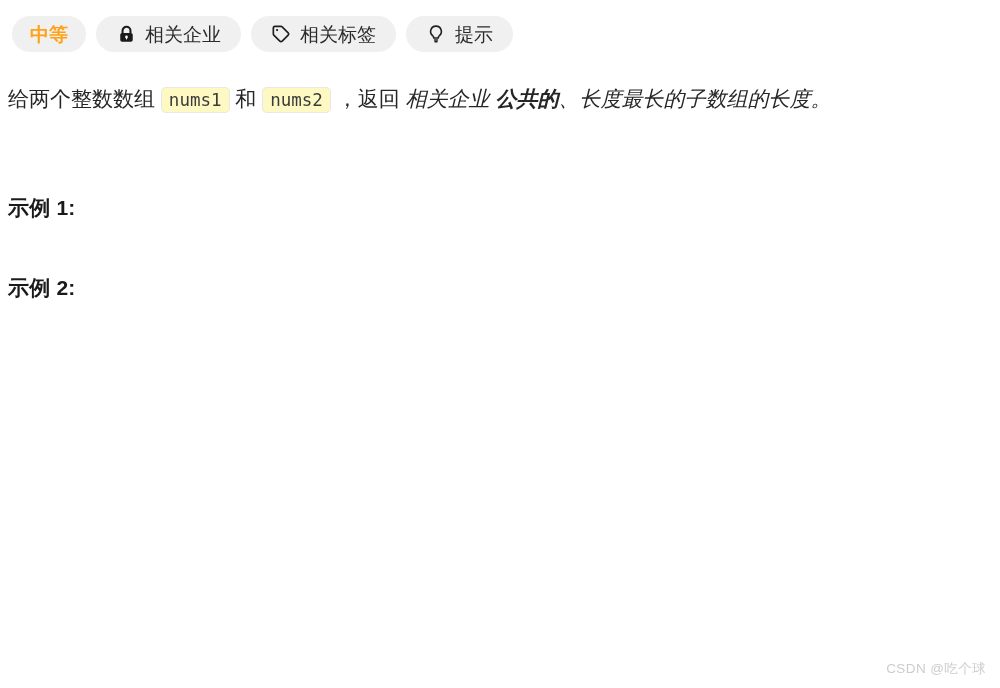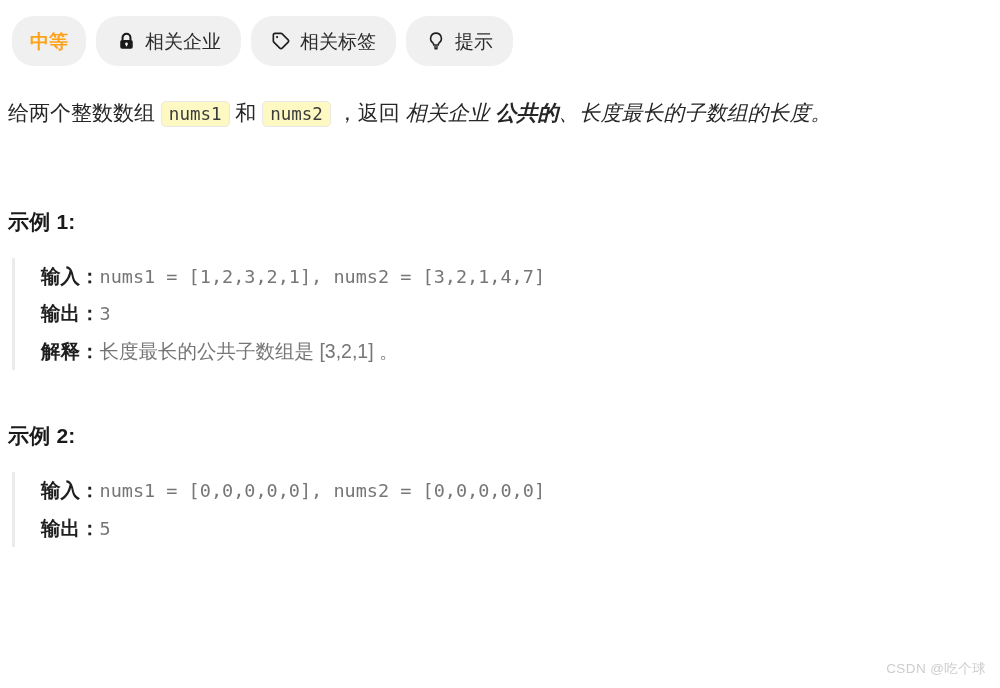--- a/index.html
+++ b/index.html
@@ -21,21 +21,21 @@
     display: flex;
     align-items: center;
     gap: 10px;
     padding: 16px 0 0 12px;
     box-sizing: border-box;
   }
   .pill {
     display: inline-flex;
     align-items: center;
     gap: 9px;
-    height: 50px;
+    height: 36px;
     padding: 0 20px;
     border-radius: 22px;
     background: #f0f0f0;
     font-size: 19px;
     line-height: 1;
     color: #2b2b2b;
     white-space: nowrap;
     cursor: pointer;
     user-select: none;
   }
@@ -170,37 +170,18 @@
   </div>
 
 
 </div>
 
 <div class="description"><span>给两个整数数组 </span><code class="inline">nums1</code><span> 和 </span><code class="inline">nums2</code><span> ，返回 </span><span class="it">相关企业 </span><span class="bi">公共的</span><span class="it">、长度最长的子数组的长度。</span></div>
 
 <div class="examples">
 
   <div class="ex-title">示例 1:</div>
-  <div class="ex-block">
-    <div class="ex-line">
-      <span class="ex-key">输入：</span><span class="ex-val">nums1 = [1,2,3,2,1], nums2 = [3,2,1,4,7]</span>
-    </div>
-    <div class="ex-line">
-      <span class="ex-key">输出：</span><span class="ex-val">3</span>
-    </div>
-    <div class="ex-line">
-      <span class="ex-key">解释：</span><span class="ex-val cn">长度最长的公共子数组是 [3,2,1] 。</span>
-    </div>
-  </div>
 
   <div class="ex-title ex2-title">示例 2:</div>
-  <div class="ex-block">
-    <div class="ex-line">
-      <span class="ex-key">输入：</span><span class="ex-val">nums1 = [0,0,0,0,0], nums2 = [0,0,0,0,0]</span>
-    </div>
-    <div class="ex-line">
-      <span class="ex-key">输出：</span><span class="ex-val">5</span>
-    </div>
-  </div>
 
 </div>
 
 <div class="watermark">CSDN @吃个球</div>
 
 </body></html>

